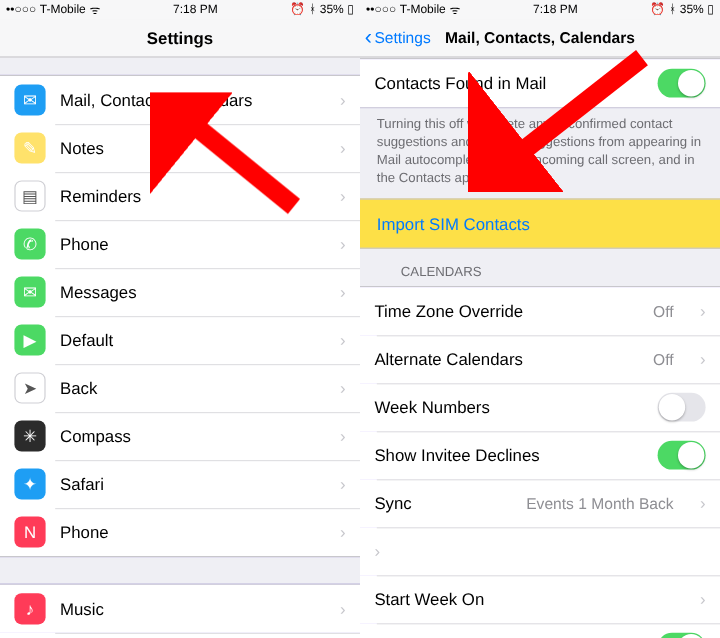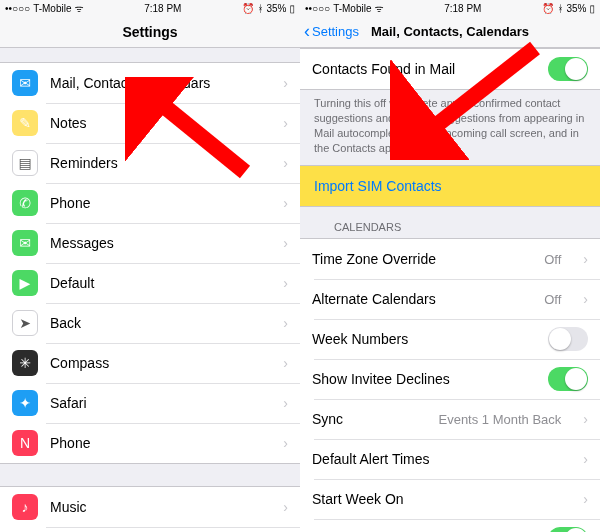--- a/index.html
+++ b/index.html
@@ -255,21 +255,20 @@
             <div class="toggle on">
               <div class="knob"></div>
             </div>
           </div>
           <div class="row">
             <span class="label">Sync</span>
             <span class="value">Events 1 Month Back</span>
             <span class="chev">›</span>
           </div>
           <div class="row">
-            <span class="label">Default Alert Times</span>
             <span class="chev">›</span>
           </div>
           <div class="row">
             <span class="label">Start Week On</span>
             <span class="chev">›</span>
           </div>
           <div class="row">
             <span class="label">Events Found in Mail</span>
             <div class="toggle on">
               <div class="knob"></div>

